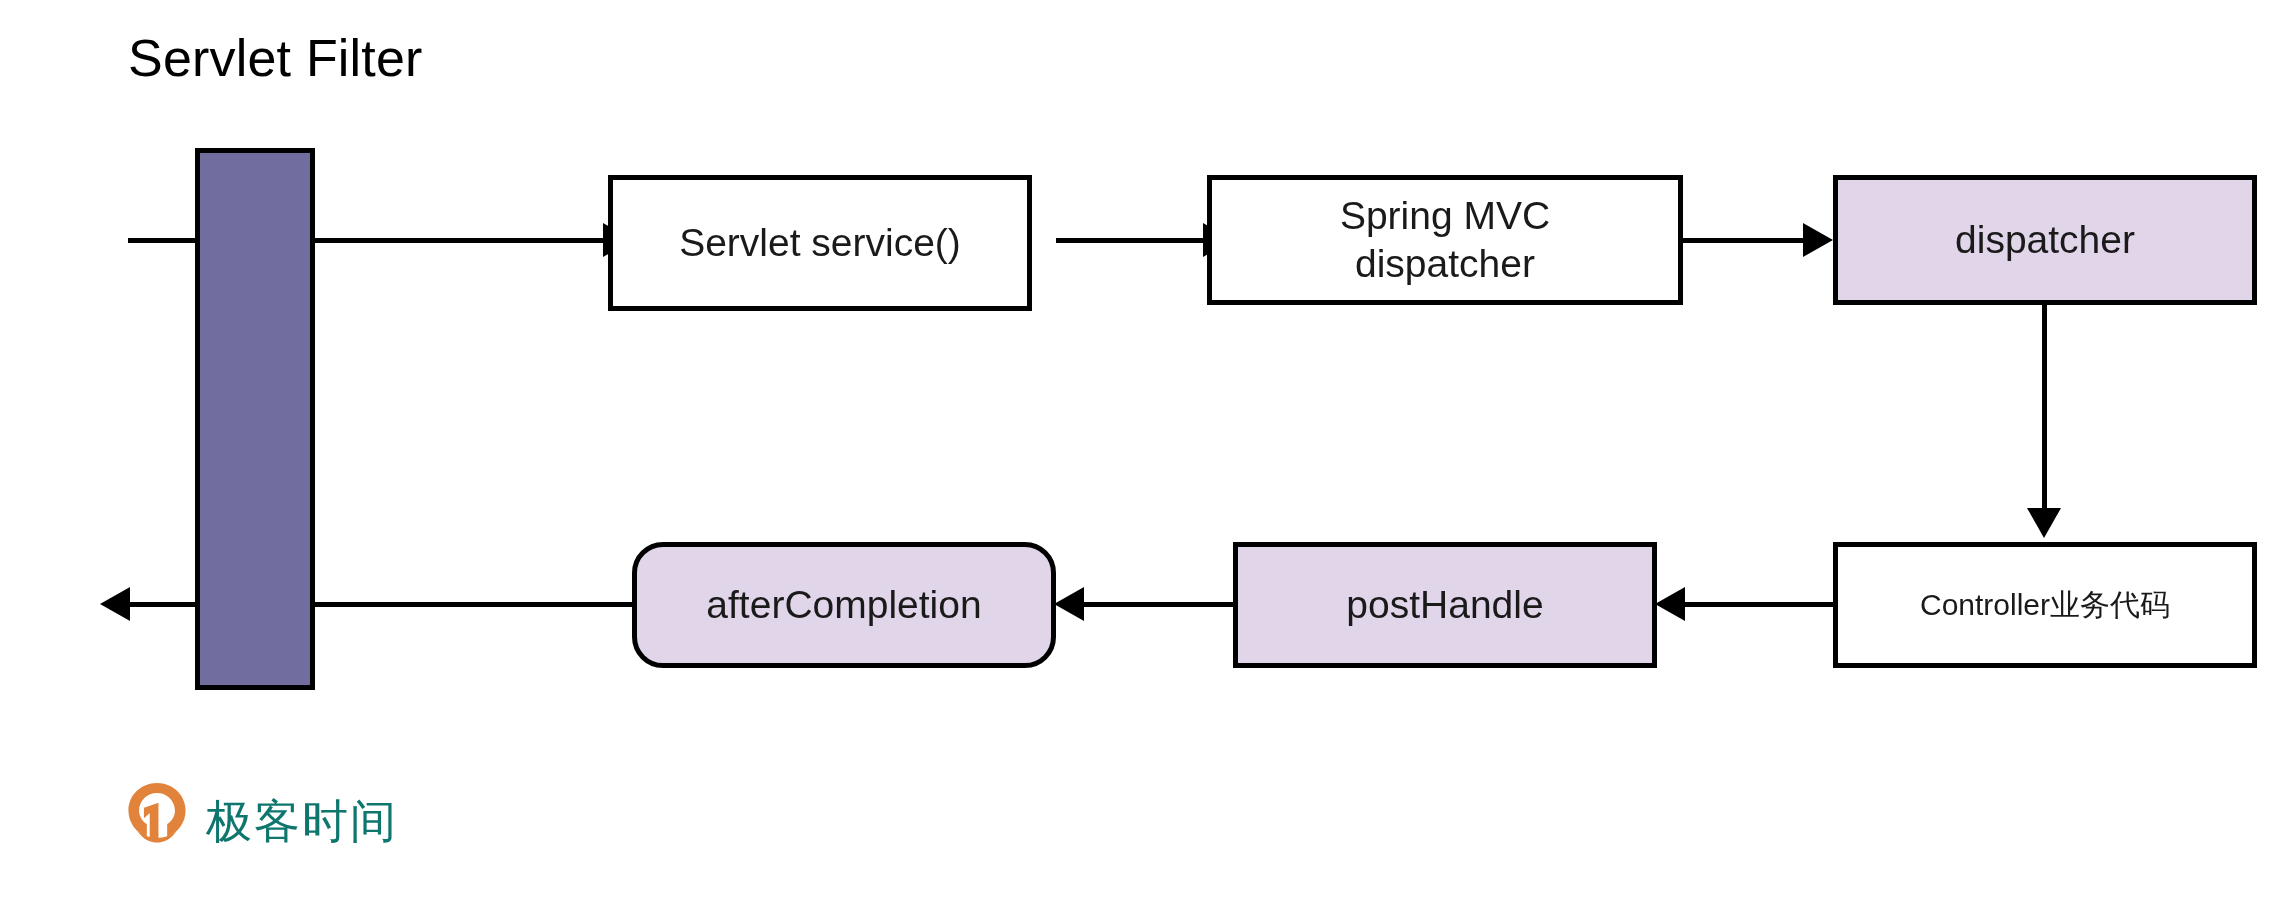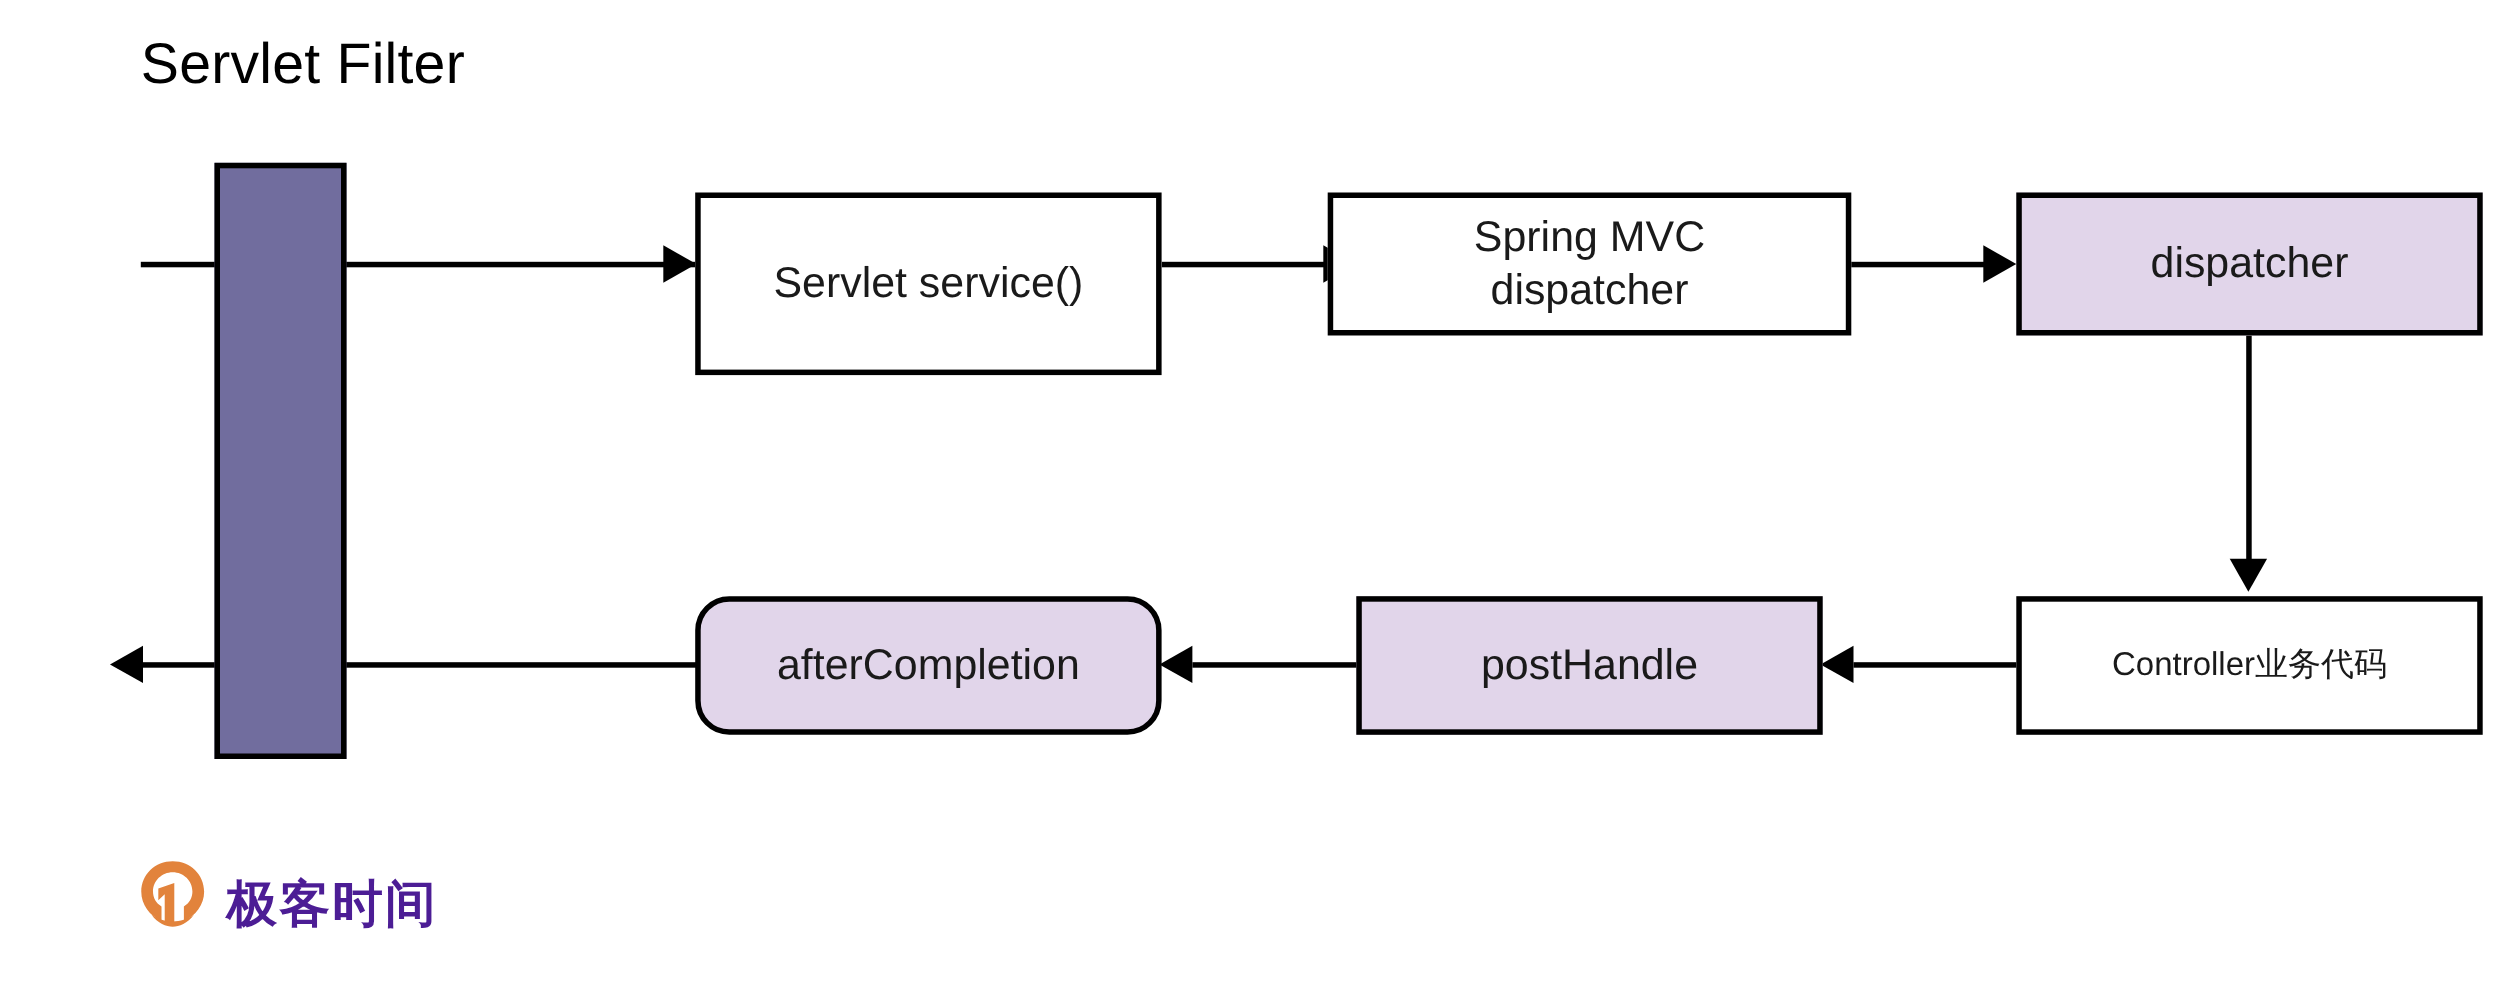--- a/index.html
+++ b/index.html
@@ -58,21 +58,21 @@
     font-size: 39px;
     line-height: 48px;
     color: #1a1a1a;
     z-index: 4;
     padding: 0 6px;
   }
   .node.lavender { background: #E1D5EA; }
   .node-label { display: block; white-space: pre-line; }
 
   
-  .node-servlet-service { left: 632px;  top: 175px; width: 424px; height: 166px; }
+  .node-servlet-service { left: 608px;  top: 175px; width: 424px; height: 136px; }
   .node-spring-mvc      { left: 1177px; top: 175px; width: 476px; height: 130px; margin-left: 30px; }
   .node-prehandle       { left: 1833px; top: 175px; width: 424px; height: 130px; }
 
   
   .node-aftercompletion { left: 632px;  top: 542px; width: 424px; height: 126px; border-radius: 31px; }
   .node-posthandle      { left: 1233px; top: 542px; width: 424px; height: 126px; }
   .node-controller      { left: 1833px; top: 542px; width: 424px; height: 126px;
                           font-size: 30px; }
 
   
@@ -134,22 +134,22 @@
     top: 776px;
     display: flex;
     align-items: center;
     gap: 18px;
     z-index: 5;
   }
   .brand-mark { width: 62px; height: 62px; display: block; }
   .brand-text {
     font-size: 46px;
     line-height: 54px;
-    color: #4c1d95;
-    font-weight: bold;
+    color: #0f766e;
+    font-weight: normal;
     letter-spacing: 2px;
     white-space: nowrap;
     margin-top: 18px;
   }
 </style>
 </head>
 <body>
 
 <div id="canvas">
 

